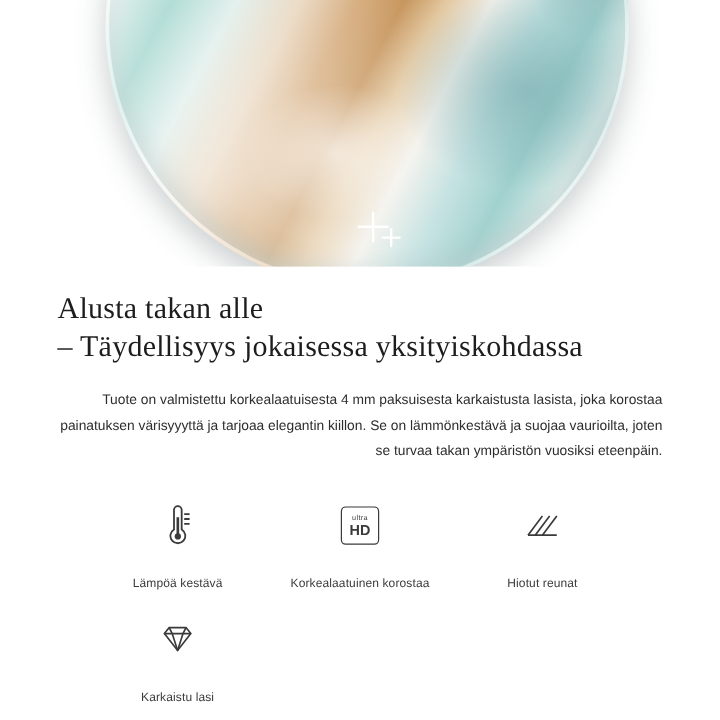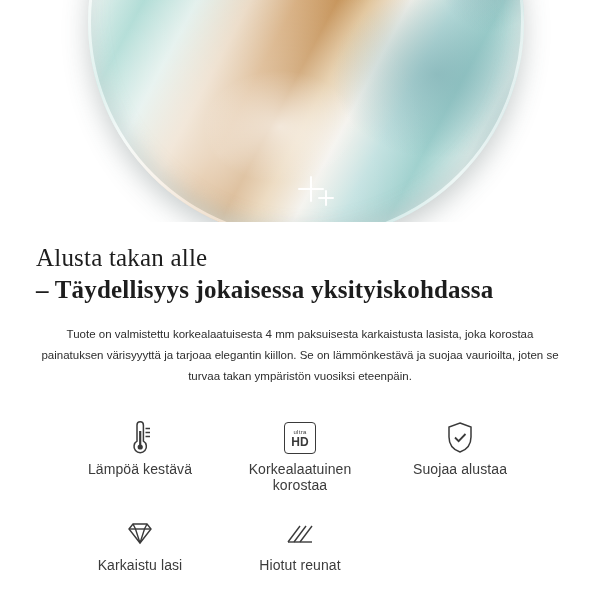--- a/index.html
+++ b/index.html
@@ -89,39 +89,39 @@
   }
   .sparkle:before { left: 50%; top: 0; width: 2px; height: 26px; transform: translateX(-50%); }
   .sparkle:after { top: 50%; left: 0; height: 2px; width: 26px; transform: translateY(-50%); }
   .sparkle.s1 { left: 298px; top: 176px; }
   .sparkle.s2 { left: 318px; top: 190px; width: 16px; height: 16px; }
   .sparkle.s2:before { height: 16px; }
   .sparkle.s2:after { width: 16px; }
 
   
   .content {
-    padding: 0 36px;
+    padding: 0 48px;
   }
   .headline {
     font-family: "Liberation Serif", serif;
     font-size: 25px;
     line-height: 32px;
     color: #1d1d1d;
     font-weight: 400;
     margin: 20px 0 0 0;
     letter-spacing: 0.2px;
   }
-  .headline .l2 { display: block; font-weight: bold; }
+  .headline .l2 { display: block; }
   .body-copy {
     margin: 18px 0 0 0;
     font-size: 11.5px;
     line-height: 21px;
     color: #2d2d2d;
     max-width: 530px;
-    text-align: center;
+    text-align: right;
   }
 
   
   .features {
     margin-top: 30px;
     display: grid;
     grid-template-columns: repeat(3, 1fr);
     row-gap: 20px;
     padding: 0 24px;
   }
@@ -132,22 +132,22 @@
     justify-content: flex-start;
   }
   .feature-icon {
     height: 42px;
     display: flex;
     align-items: center;
     justify-content: center;
     color: #3a3a3a;
   }
   .feature-label {
-    margin-top: 2px;
-    font-size: 14px;
+    margin-top: 22px;
+    font-size: 10px;
     color: #3b3b3b;
     text-align: center;
     letter-spacing: 0.1px;
   }
   .hd-box {
     width: 30px;
     height: 30px;
     border: 1.6px solid #3a3a3a;
     border-radius: 4px;
     display: flex;
@@ -197,50 +197,41 @@
       <div class="feature">
         <div class="feature-icon">
           <div class="hd-box">
             <span class="u">ultra</span>
             <span class="hd">HD</span>
           </div>
         </div>
         <div class="feature-label">Korkealaatuinen korostaa</div>
       </div>
 
-      <div class="feature">
-        <div class="feature-icon">
-          <svg width="32" height="38" viewBox="0 0 32 38" fill="none" stroke="#3a3a3a" stroke-width="1.5">
-            <path d="M16 4l11 4v10c0 8-5 13-11 15-6-2-11-7-11-15V8z"></path>
-            <path d="M11 18.5l3.6 3.6L21.5 15" stroke-width="1.8"></path>
+
+      <div class="feature">
+        <div class="feature-icon">
+          <svg width="36" height="30" viewBox="0 0 36 30" fill="none" stroke="#3a3a3a" stroke-width="1.4">
+            <path d="M6 23 L18 7"></path>
+            <path d="M12 23 L24 7"></path>
+            <path d="M18 23 L30 7"></path>
+            <path d="M6 23 L30 23"></path>
           </svg>
         </div>
-        <div class="feature-label">Suojaa alustaa</div>
+        <div class="feature-label">Hiotut reunat</div>
       </div>
 
       <div class="feature">
         <div class="feature-icon">
           <svg width="36" height="32" viewBox="0 0 36 32" fill="none" stroke="#3a3a3a" stroke-width="1.4">
             <path d="M7 11l4-5h14l4 5-11 14z"></path>
             <path d="M7 11h22"></path>
             <path d="M11 6l2.5 5L18 25"></path>
             <path d="M25 6l-2.5 5L18 25"></path>
           </svg>
         </div>
         <div class="feature-label">Karkaistu lasi</div>
       </div>
 
-      <div class="feature">
-        <div class="feature-icon">
-          <svg width="36" height="30" viewBox="0 0 36 30" fill="none" stroke="#3a3a3a" stroke-width="1.4">
-            <path d="M6 23 L18 7"></path>
-            <path d="M12 23 L24 7"></path>
-            <path d="M18 23 L30 7"></path>
-            <path d="M6 23 L30 23"></path>
-          </svg>
-        </div>
-        <div class="feature-label">Hiotut reunat</div>
-      </div>
-
 
     </div>
   </div>
 </div>
 
 </body></html>

